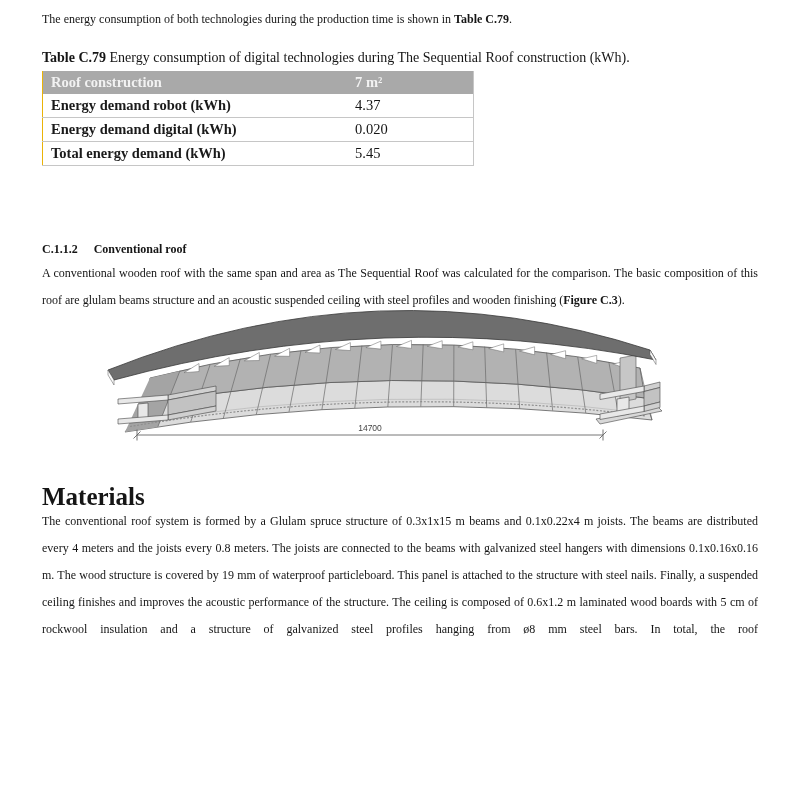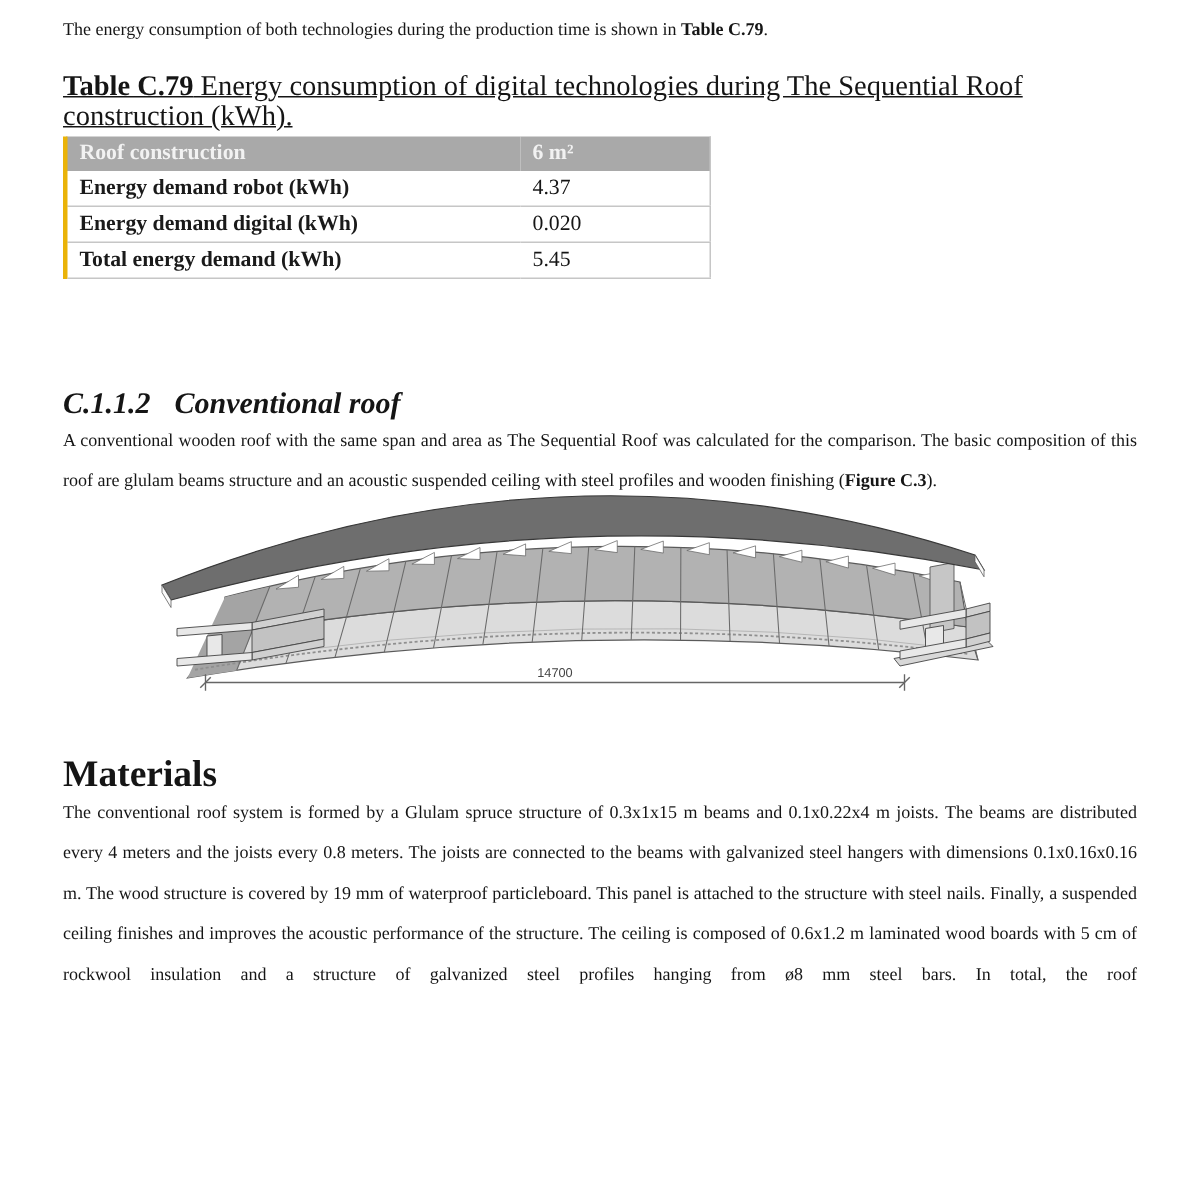--- a/index.html
+++ b/index.html
@@ -15,32 +15,31 @@
   p.body-text {
     margin: 0;
     font-size: 12px;
     line-height: 27px;
     text-align: justify;
   }
   p.body-text b { font-weight: bold; }
 
   .table-caption {
     margin-top: 15px;
-    font-size: 19px;
+    font-size: 14px;
     line-height: 20px;
-    text-decoration: underline;
   }
   .table-caption b { font-weight: bold; }
 
   table.energy-table {
     margin-top: 3px;
     border-collapse: collapse;
     width: 432px;
     font-size: 14.5px;
-    border-left: 3px solid #eab308;
+    border-left: 1px solid #eab308;
     border-right: 1px solid #c6c6c6;
     border-bottom: 1px solid #c6c6c6;
   }
   table.energy-table th {
     background: #a9a9a9;
     color: #f2f2f2;
     font-weight: bold;
     text-align: left;
     padding: 3px 8px;
     height: 17px;
@@ -49,24 +48,23 @@
     padding: 3px 8px;
     height: 17px;
     border-bottom: 1px solid #c6c6c6;
     background: #ffffff;
   }
   table.energy-table td.lbl { font-weight: bold; color: #1a1a1a; }
   table.energy-table .val-col { width: 110px; }
 
   h2.sec-heading {
     margin: 72px 0 0 0;
-    font-size: 20px;
+    font-size: 12px;
     line-height: 22px;
     font-weight: bold;
-    font-style: italic;
   }
   h2.sec-heading .sec-num { margin-right: 16px; }
 
   .para2 { margin-top: 7px; }
 
   .figure-wrap {
     margin: -6px 0 0 58px;
     width: 570px; height: 140px;
   }
 
@@ -98,21 +96,21 @@
 <div class="page">
 
   <p class="body-text"><span>The energy consumption of both technologies during the production time is shown in </span><b>Table C.79</b><span>.</span></p>
 
   <div class="table-caption"><b>Table C.79</b><span> Energy consumption of digital technologies during The Sequential Roof construction (kWh).</span></div>
 
   <table class="energy-table">
     <thead>
       <tr>
         <th>Roof construction</th>
-        <th class="val-col">6 m²</th>
+        <th class="val-col">7 m²</th>
       </tr>
     </thead>
     <tbody>
       <tr>
         <td class="lbl">Energy demand robot (kWh)</td>
         <td>4.37</td>
       </tr>
       <tr>
         <td class="lbl">Energy demand digital (kWh)</td>
         <td>0.020</td>

